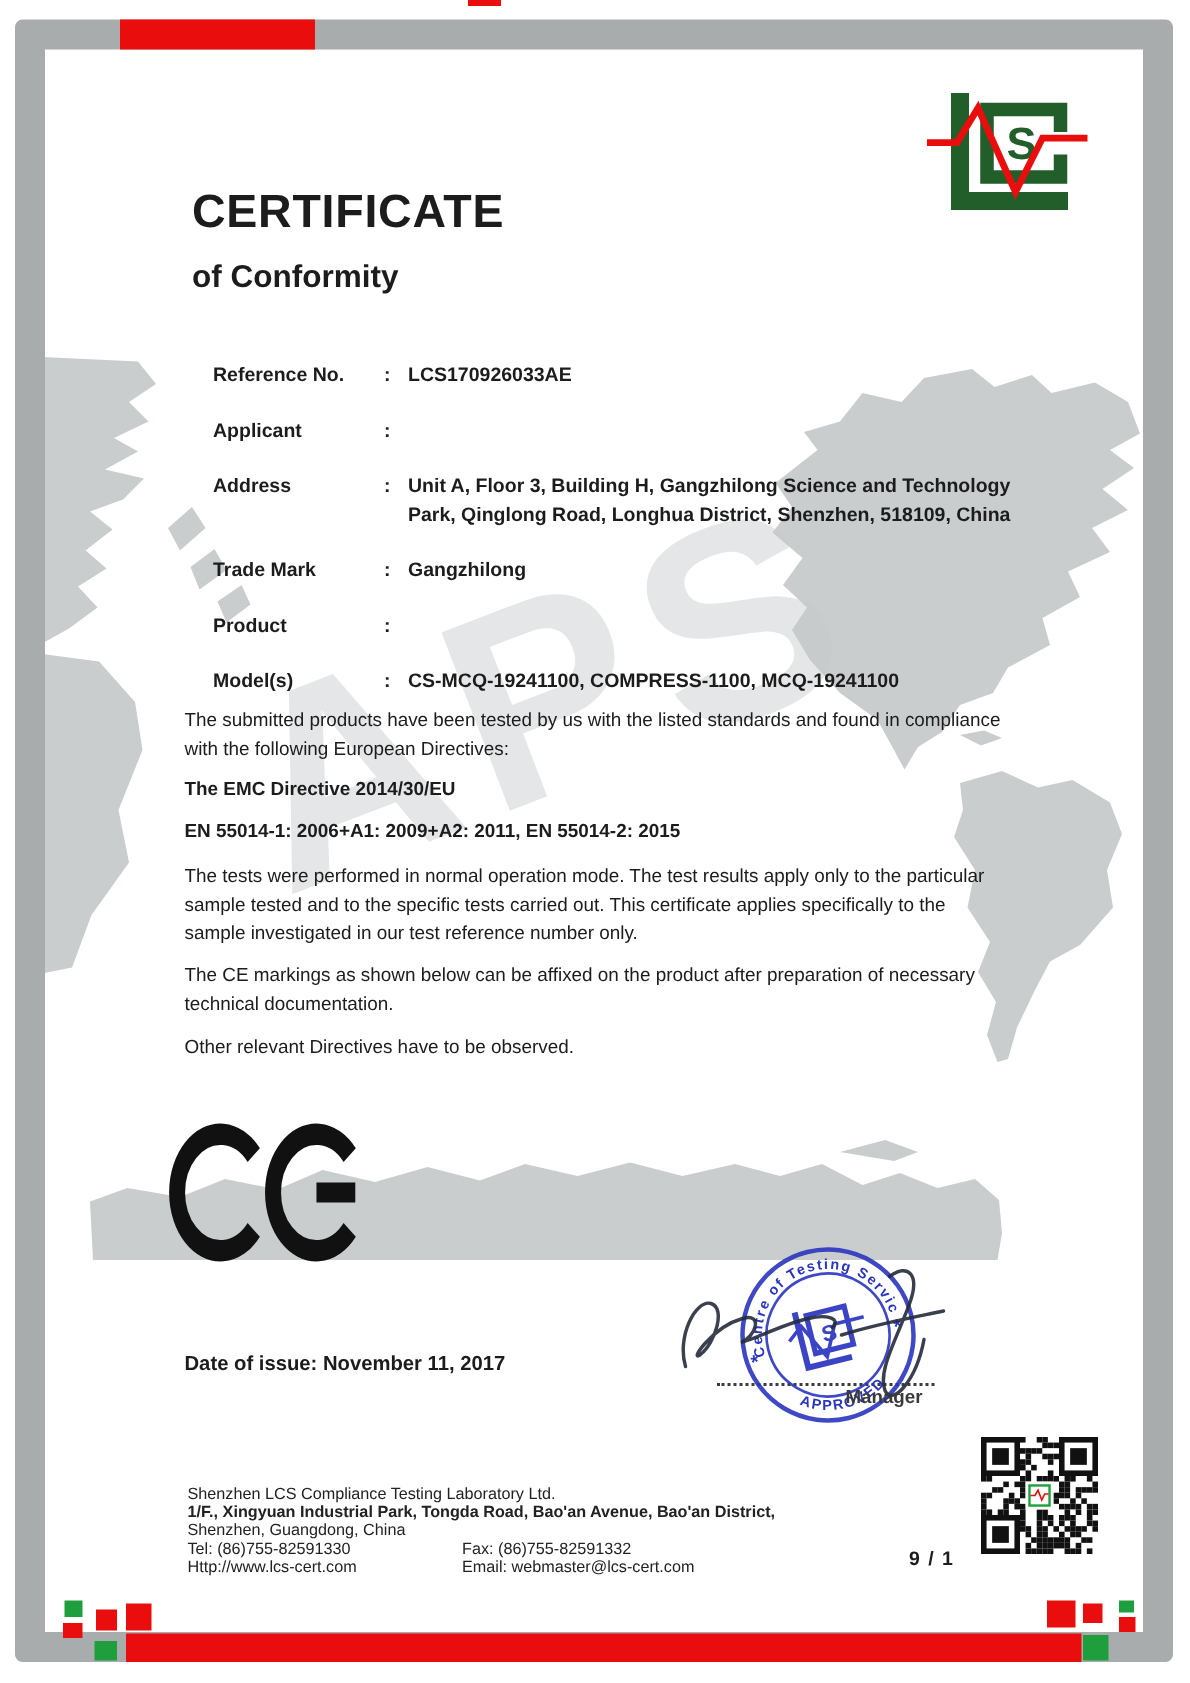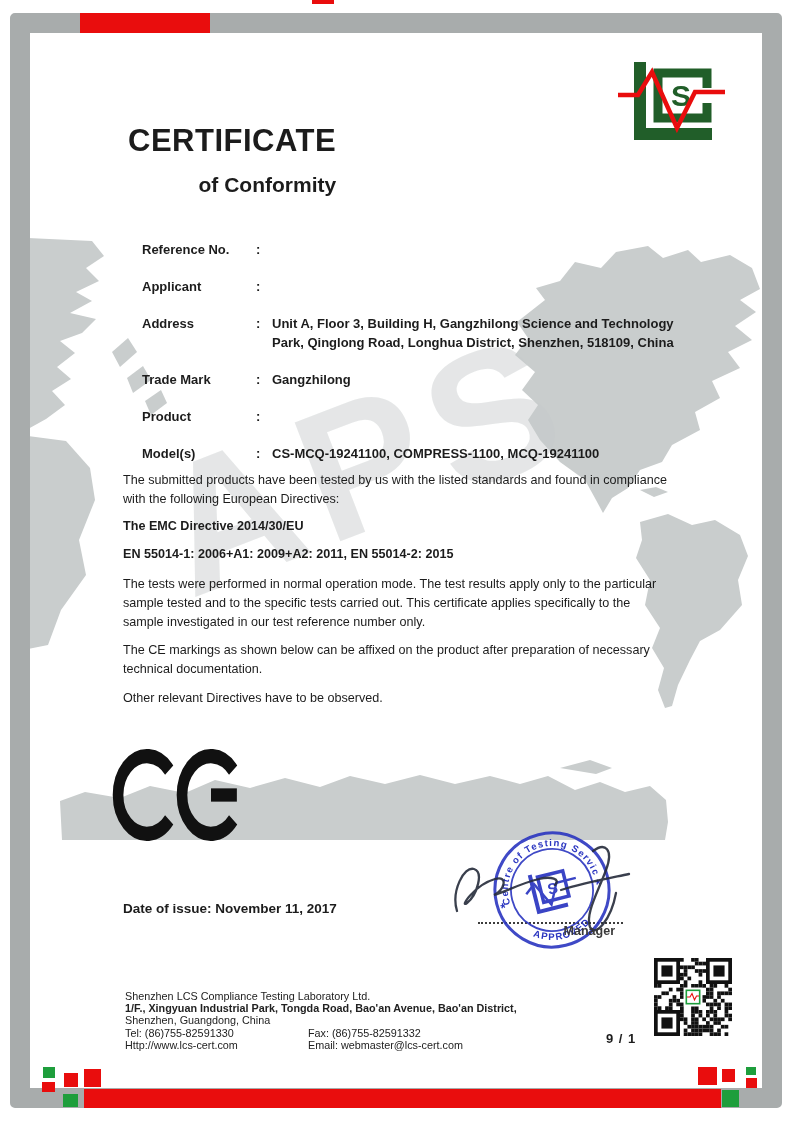--- a/index.html
+++ b/index.html
@@ -15,21 +15,21 @@
         border-radius:5px;z-index:3;}
   .redbar{position:absolute;background:#e90d0d;z-index:4;}
   .bar-top{left:80px;top:13px;width:130px;height:20px;}
   .bar-bottom{left:84px;top:1089px;width:637px;height:19px;}
   .sliver{left:312px;top:0;width:22px;height:4px;}
   .sq{position:absolute;z-index:5;}
   .sq.red{background:#e90d0d;} .sq.green{background:#1e9e3c;}
   
   .logo{position:absolute;left:613px;top:52px;z-index:6;}
   
-  .title-block{position:absolute;left:128px;top:124px;z-index:6;text-align:right;}
+  .title-block{position:absolute;left:128px;top:124px;z-index:6;}
   .t1{font-size:31px;font-weight:bold;letter-spacing:.5px;line-height:1.1;}
   .t2{font-size:21px;font-weight:bold;margin-top:15px;}
   
   .fields{position:absolute;left:123px;top:240px;width:560px;z-index:6;}
   .frow{display:flex;margin-bottom:18px;font-size:13px;font-weight:bold;line-height:19px;}
   .flabel{width:114px;flex:none;padding-left:19px;}
   .fcolon{width:16px;flex:none;}
   .fvalue{width:430px;}
   
   .bodytxt{position:absolute;left:123px;top:471px;width:548px;z-index:6;font-size:12.6px;line-height:19px;}
@@ -117,20 +117,21 @@
 
   <div class="title-block">
     <div class="t1">CERTIFICATE</div>
     <div class="t2">of Conformity</div>
   </div>
 
   <div class="fields">
     <div class="frow">
       <span class="flabel">Reference No.</span>
       <span class="fcolon">:</span>
+      <span class="fvalue">LCS170926033AE</span>
     </div>
     <div class="frow">
       <span class="flabel">Applicant</span>
       <span class="fcolon">:</span>
     </div>
     <div class="frow">
       <span class="flabel">Address</span>
       <span class="fcolon">:</span>
       <span class="fvalue">Unit A, Floor 3, Building H, Gangzhilong Science and Technology Park, Qinglong Road, Longhua District, Shenzhen, 518109, China</span>
     </div>

